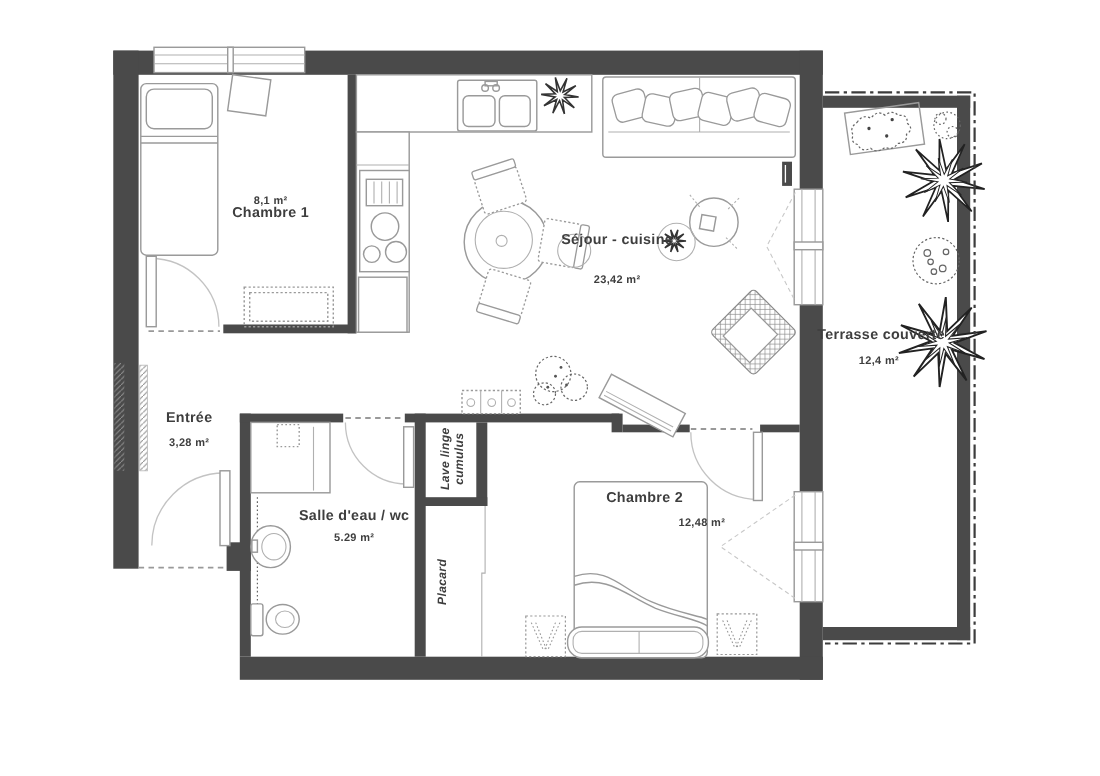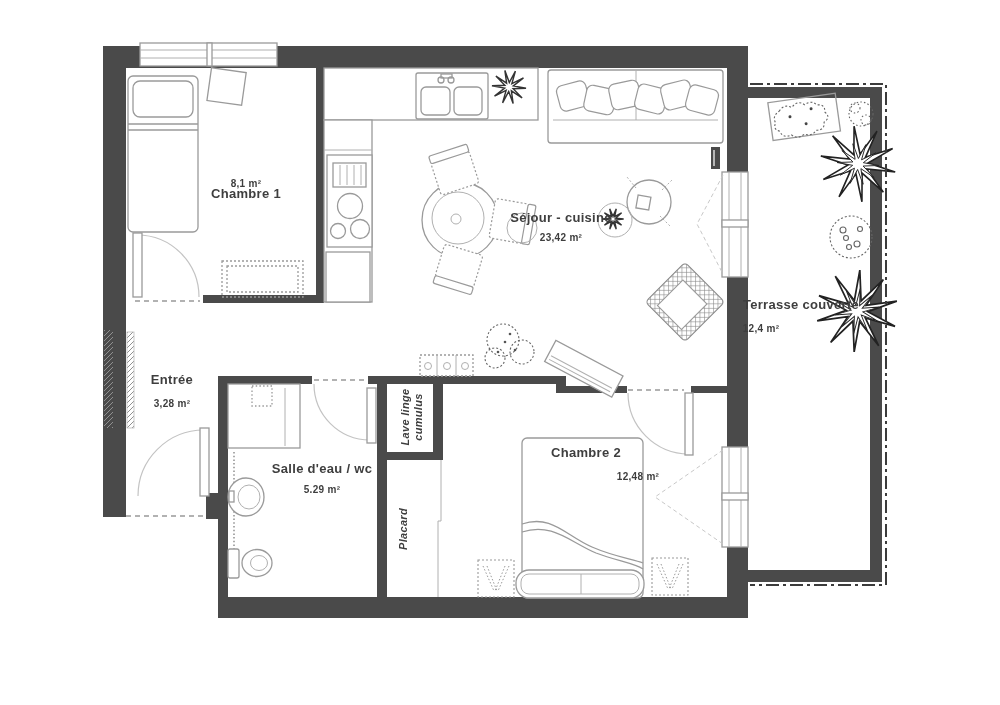--- a/index.html
+++ b/index.html
@@ -278,24 +278,24 @@
       <use href="#agave" class="plant" transform="scale(0.55) rotate(40)"></use>
     </g>
   </g>
   <path d="M750,84 H886 V585 H750" fill="none" stroke="#3c3c3c" stroke-width="2" stroke-dasharray="13 4 3 4"></path>
 </svg>
 
   <div class="lbl room-name" style="left:246px;top:158px;margin-top:35px;">Chambre 1</div>
   <div class="lbl room-area" style="left:246px;top:183px;">8,1 m²</div>
 
   <div class="lbl room-name" style="left:561px;top:217px;">Séjour - cuisine</div>
-  <div class="lbl room-area" style="left:561px;top:237px;text-align:center;">23,42 m²</div>
+  <div class="lbl room-area" style="left:561px;top:255px;text-align:center;">23,42 m²</div>
 
   <div class="lbl room-name" style="left:801px;top:304px;">Terrasse couverte</div>
-  <div class="lbl room-area" style="left:761px;top:328px;text-align:right;">12,4 m²</div>
+  <div class="lbl room-area" style="left:799px;top:328px;text-align:right;">12,4 m²</div>
 
   <div class="lbl room-name" style="left:172px;top:379px;">Entrée</div>
   <div class="lbl room-area" style="left:172px;top:403px;">3,28 m²</div>
 
   <div class="lbl room-name" style="left:322px;top:452px;margin-top:16px;">Salle d'eau / wc</div>
   <div class="lbl room-area" style="left:322px;top:489px;">5.29 m²</div>
 
   <div class="lbl room-name" style="left:586px;top:452px;">Chambre 2</div>
   <div class="lbl room-area" style="left:610px;top:476px;margin-left:28px;">12,48 m²</div>
 

